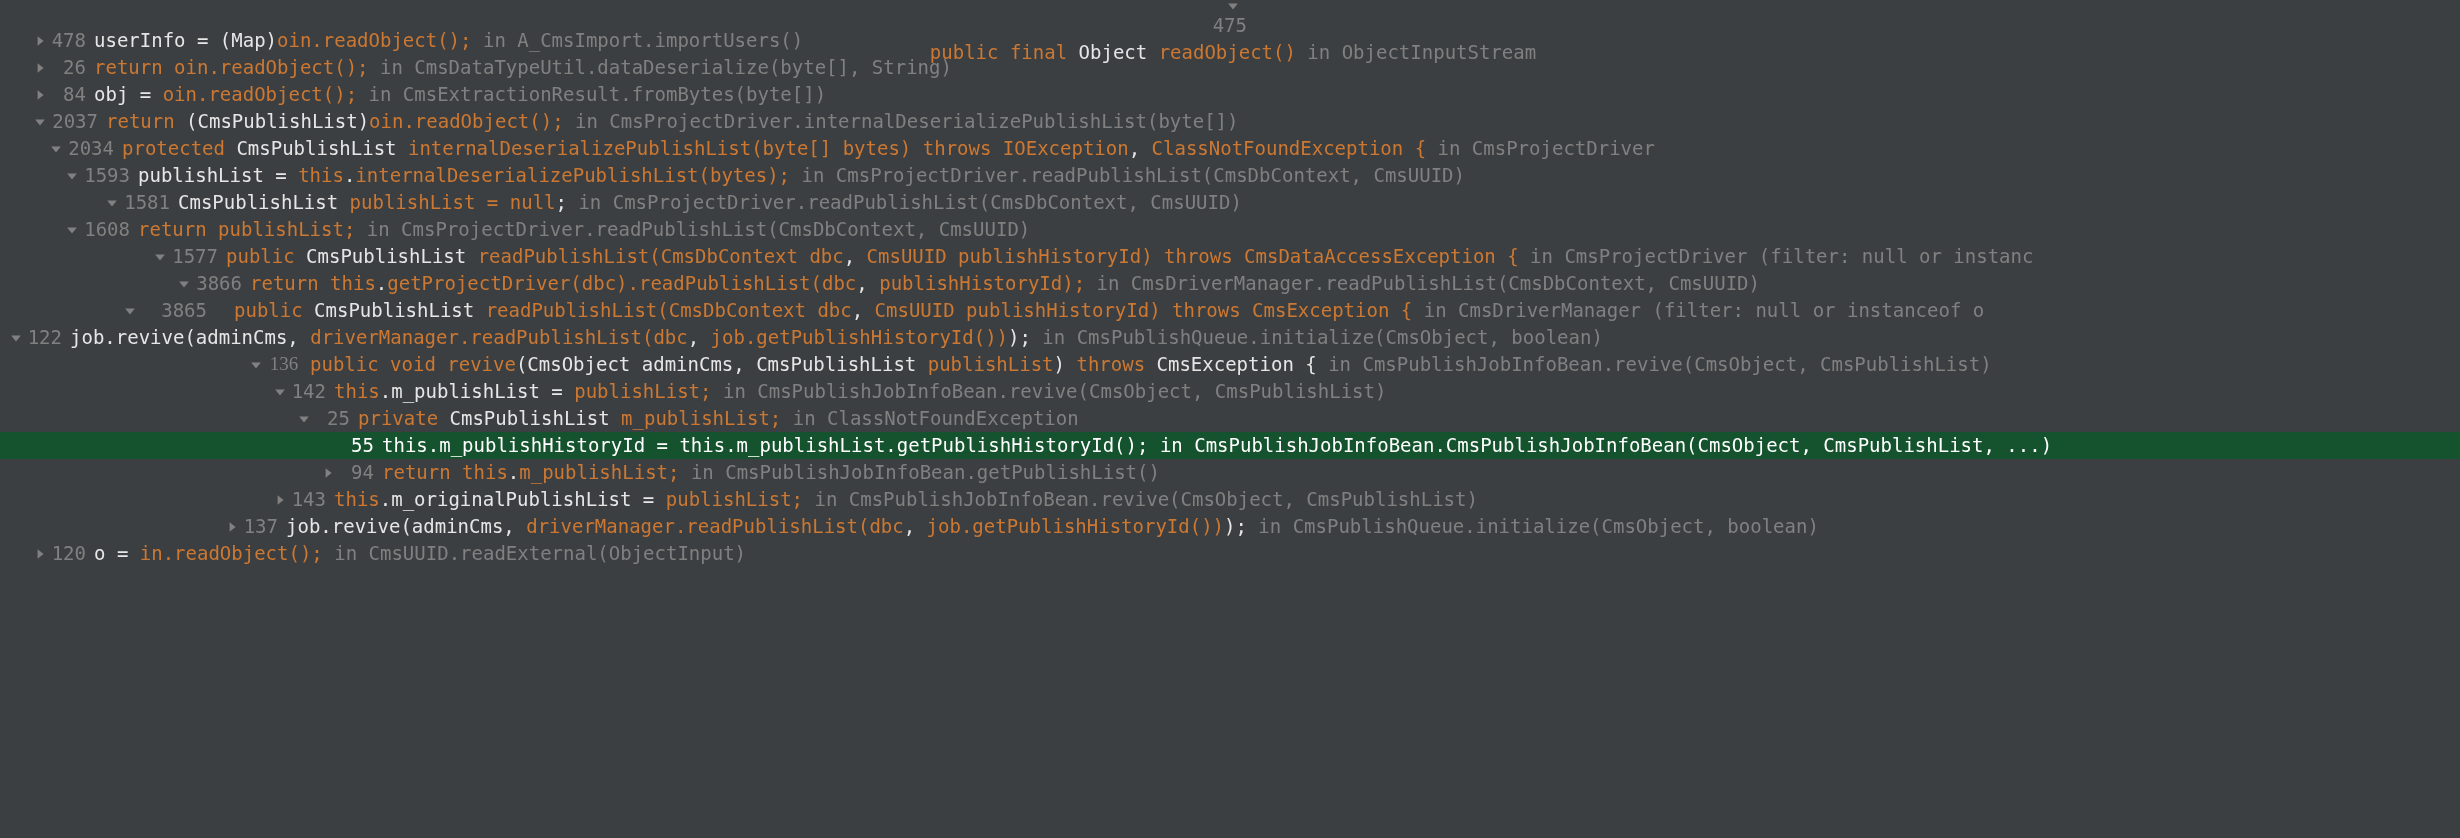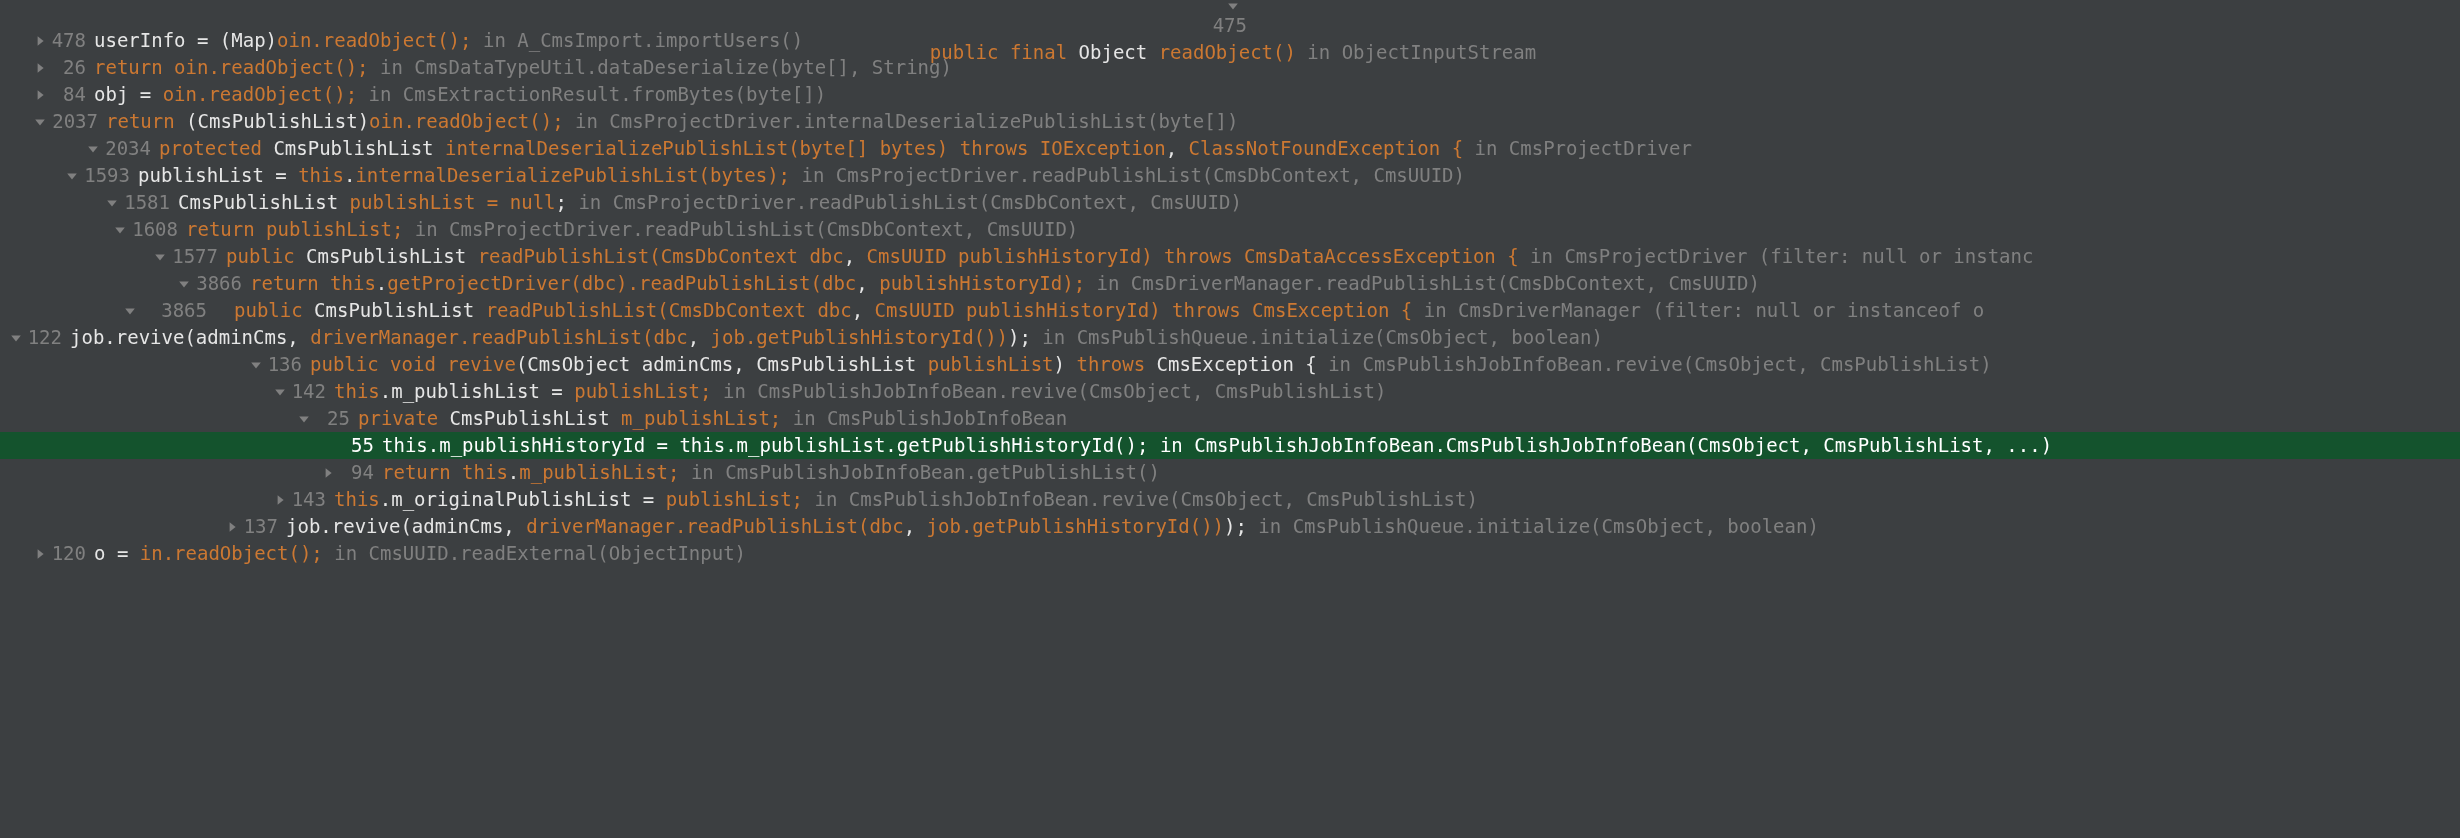--- a/index.html
+++ b/index.html
@@ -84,21 +84,21 @@
     </div>
     <div class="row" style="padding-left: 30px;">
       <span class="chev">
         <svg viewBox="0 0 10 10" fill="currentColor">
           <path d="M1 3 L9 3 L5 8 Z"></path>
         </svg>
       </span>
       <span class="lnum" style="display: inline-block; min-width: 48px; text-align: right;">2037</span>
       <span class="code"><span class="kw">return </span><span class="white">(CmsPublishList)</span><span class="kw">oin.readObject();</span><span class="grey"> in CmsProjectDriver.internalDeserializePublishList(byte[])</span></span>
     </div>
-    <div class="row" style="padding-left: 83px;">
+    <div class="row" style="padding-left: 46px;">
       <span class="chev">
         <svg viewBox="0 0 10 10" fill="currentColor">
           <path d="M1 3 L9 3 L5 8 Z"></path>
         </svg>
       </span>
       <span class="lnum" style="display: inline-block; min-width: 48px; text-align: right;">2034</span>
       <span class="code"><span class="kw">protected </span><span class="white">CmsPublishList </span><span class="kw">internalDeserializePublishList(</span><span class="kw">byte</span><span class="kw">[] bytes) </span><span class="kw">throws </span><span class="kw">IOException</span><span class="white">, </span><span class="kw">ClassNotFoundException {</span><span class="grey"> in CmsProjectDriver</span></span>
     </div>
     <div class="row" style="padding-left: 62px;">
       <span class="chev">
@@ -111,21 +111,21 @@
     </div>
     <div class="row" style="padding-left: 102px;">
       <span class="chev">
         <svg viewBox="0 0 10 10" fill="currentColor">
           <path d="M1 3 L9 3 L5 8 Z"></path>
         </svg>
       </span>
       <span class="lnum" style="display: inline-block; min-width: 48px; text-align: right;">1581</span>
       <span class="code"><span class="white">CmsPublishList </span><span class="kw">publishList = </span><span class="kw">null</span><span class="white">;</span><span class="grey"> in CmsProjectDriver.readPublishList(CmsDbContext, CmsUUID)</span></span>
     </div>
-    <div class="row" style="padding-left: 110px;">
+    <div class="row" style="padding-left: 62px;">
       <span class="chev">
         <svg viewBox="0 0 10 10" fill="currentColor">
           <path d="M1 3 L9 3 L5 8 Z"></path>
         </svg>
       </span>
       <span class="lnum" style="display: inline-block; min-width: 48px; text-align: right;">1608</span>
       <span class="code"><span class="kw">return </span><span class="kw">publishList;</span><span class="grey"> in CmsProjectDriver.readPublishList(CmsDbContext, CmsUUID)</span></span>
     </div>
     <div class="row" style="padding-left: 150px;">
       <span class="chev">
@@ -162,40 +162,40 @@
       </span>
       <span class="lnum" style="display: inline-block; min-width: 36px; text-align: right;">122</span>
       <span class="code"><span class="white">job.revive(adminCms, </span><span class="kw">driverManager.readPublishList(dbc</span><span class="white">, </span><span class="kw">job.getPublishHistoryId())</span><span class="white">);</span><span class="grey"> in CmsPublishQueue.initialize(CmsObject, boolean)</span></span>
     </div>
     <div class="row" style="padding-left: 246px;">
       <span class="chev">
         <svg viewBox="0 0 10 10" fill="currentColor">
           <path d="M1 3 L9 3 L5 8 Z"></path>
         </svg>
       </span>
-      <span class="lnum" style="display: inline-block; min-width: 36px; text-align: right;">136</span>
+      <span class="lnum" style="display: inline-block; min-width: 36px; text-align: center; font-family: Liberation Serif, serif;">136</span>
       <span class="code"><span class="kw">public void </span><span class="kw">revive</span><span class="white">(CmsObject adminCms, CmsPublishList </span><span class="kw">publishList</span><span class="white">) </span><span class="kw">throws </span><span class="white">CmsException {</span><span class="grey"> in CmsPublishJobInfoBean.revive(CmsObject, CmsPublishList)</span></span>
     </div>
     <div class="row" style="padding-left: 270px;">
       <span class="chev">
         <svg viewBox="0 0 10 10" fill="currentColor">
           <path d="M1 3 L9 3 L5 8 Z"></path>
         </svg>
       </span>
       <span class="lnum" style="display: inline-block; min-width: 36px; text-align: right;">142</span>
       <span class="code"><span class="kw">this</span><span class="white">.m_publishList = </span><span class="kw">publishList;</span><span class="grey"> in CmsPublishJobInfoBean.revive(CmsObject, CmsPublishList)</span></span>
     </div>
     <div class="row" style="padding-left: 294px;">
       <span class="chev">
         <svg viewBox="0 0 10 10" fill="currentColor">
           <path d="M1 3 L9 3 L5 8 Z"></path>
         </svg>
       </span>
       <span class="lnum" style="display: inline-block; min-width: 36px; text-align: right;">25</span>
-      <span class="code"><span class="kw">private </span><span class="white">CmsPublishList </span><span class="kw">m_publishList;</span><span class="grey"> in CmsPublishJobInfoBean</span></span>
+      <span class="code"><span class="kw">private </span><span class="white">CmsPublishList </span><span class="kw">m_publishList;</span><span class="grey"> in ClassNotFoundException</span></span>
     </div>
     <div class="row selected" style="padding-left: 318px;">
       <span class="noarrow"></span>
       <span class="lnum" style="display: inline-block; min-width: 36px; text-align: right;">55</span>
       <span class="code"><span class="white">this.m_publishHistoryId = this.m_publishList.</span><span class="kw">getPublishHistoryId</span><span class="white">();</span><span class="grey"> in </span><span class="kw">CmsPublishJobInfoBean.CmsPublishJobInfoBean(CmsObject, CmsPublishList, ...)</span></span>
     </div>
     <div class="row" style="padding-left: 318px;">
       <span class="chev">
         <svg viewBox="0 0 10 10" fill="currentColor">
           <path d="M3 1 L8 5 L3 9 Z"></path>

